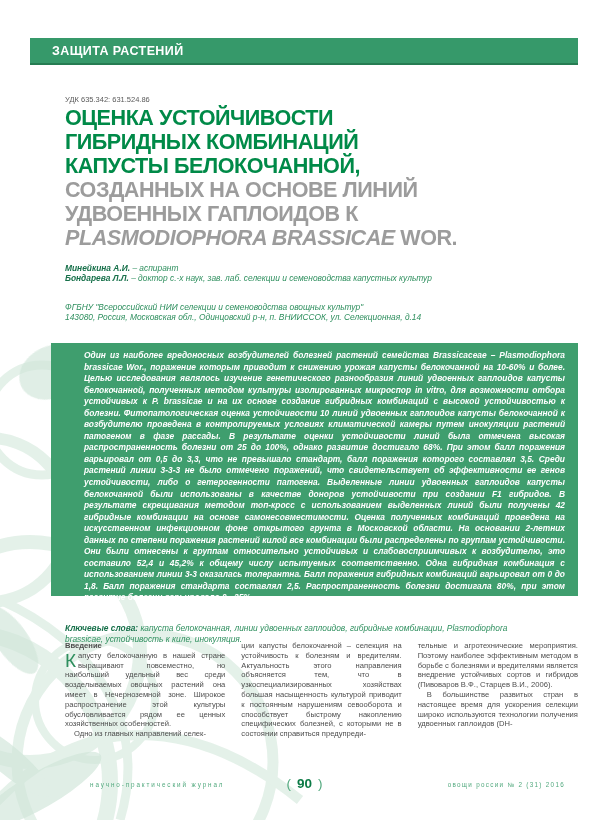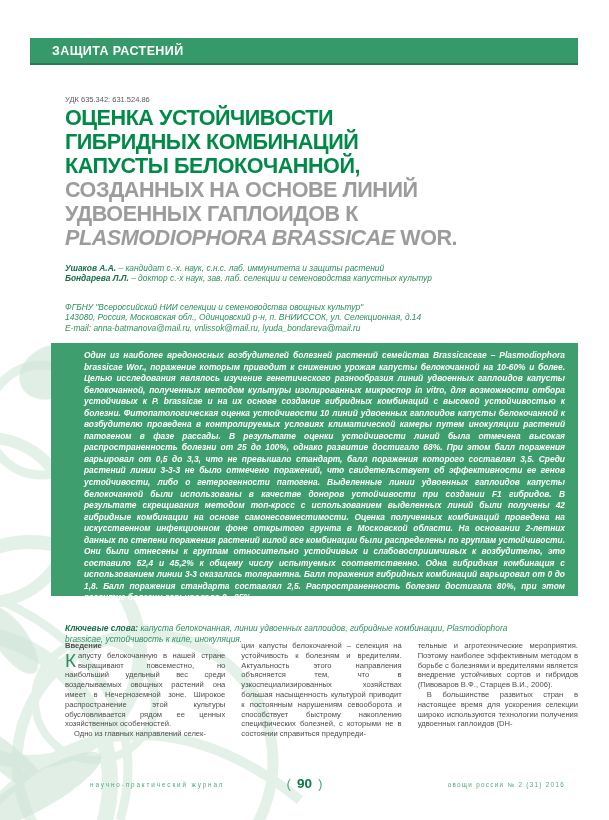--- a/index.html
+++ b/index.html
@@ -94,28 +94,27 @@
   <div class="title">
     <span class="tg">ОЦЕНКА УСТОЙЧИВОСТИ</span>
     <span class="tg">ГИБРИДНЫХ КОМБИНАЦИЙ</span>
     <span class="tg">КАПУСТЫ БЕЛОКОЧАННОЙ,</span>
     <span class="tn">СОЗДАННЫХ НА ОСНОВЕ ЛИНИЙ</span>
     <span class="tn">УДВОЕННЫХ ГАПЛОИДОВ К</span>
     <span class="tn"><i class="lat">PLASMODIOPHORA BRASSICAE</i><span> WOR.</span></span>
   </div>
 
   <div class="authors">
-    <div><b>Ушаков А.А.</b><span> – кандидат с.-х. наук, с.н.с. лаб. иммунитета и защиты растений</span></div>
+    <div><b>Минейкина А.И.</b><span> – аспирант</span></div>
     <div><b>Бондарева Л.Л.</b><span> – доктор с.-х наук, зав. лаб. селекции и семеноводства капустных культур</span></div>
   </div>
 
   <div class="affil">
     <div>ФГБНУ "Всероссийский НИИ селекции и семеноводства овощных культур"</div>
     <div>143080, Россия, Московская обл., Одинцовский р-н, п. ВНИИССОК, ул. Селекционная, д.14</div>
-    <div>E-mail: anna-batmanova@mail.ru, vnlissok@mail.ru, lyuda_bondareva@mail.ru</div>
   </div>
 
   <div class="abstract">
     <p>Один из наиболее вредоносных возбудителей болезней растений семейства Brassicaceae – Plasmodiophora brassicae Wor., поражение которым приводит к снижению урожая капусты белокочанной на 10-60% и более. Целью исследования являлось изучение генетического разнообразия линий удвоенных гаплоидов капусты белокочанной, полученных методом культуры изолированных микроспор in vitro, для возможности отбора устойчивых к P. brassicae и на их основе создание гибридных комбинаций с высокой устойчивостью к болезни. Фитопатологическая оценка устойчивости 10 линий удвоенных гаплоидов капусты белокочанной к возбудителю проведена в контролируемых условиях климатической камеры путем инокуляции растений патогеном в фазе рассады. В результате оценки устойчивости линий была отмечена высокая распространенность болезни от 25 до 100%, однако развитие достигало 68%. При этом балл поражения варьировал от 0,5 до 3,3, что не превышало стандарт, балл поражения которого составлял 3,5. Среди растений линии 3-3-3 не было отмечено поражений, что свидетельствует об эффективности ее генов устойчивости, либо о гетерогенности патогена. Выделенные линии удвоенных гаплоидов капусты белокочанной были использованы в качестве доноров устойчивости при создании F1 гибридов. В результате скрещивания методом топ-кросс с использованием выделенных линий были получены 42 гибридные комбинации на основе самонесовместимости. Оценка полученных комбинаций проведена на искусственном инфекционном фоне открытого грунта в Московской области. На основании 2-летних данных по степени поражения растений килой все комбинации были распределены по группам устойчивости. Они были отнесены к группам относительно устойчивых и слабовосприимчивых к возбудителю, это составило 52,4 и 45,2% к общему числу испытуемых соответственно. Одна гибридная комбинация с использованием линии 3-3 оказалась толерантна. Балл поражения гибридных комбинаций варьировал от 0 до 1,8. Балл поражения стандарта составлял 2,5. Распространенность болезни достигала 80%, при этом развитие болезни варьировало 0 - 25%.</p>
   </div>
 
   <div class="keywords">
     <b>Ключевые слова:</b><span> капуста белокочанная, линии удвоенных гаплоидов, гибридные комбинации, Plasmodiophora brassicae, устойчивость к киле, инокуляция.</span>
   </div>
 

